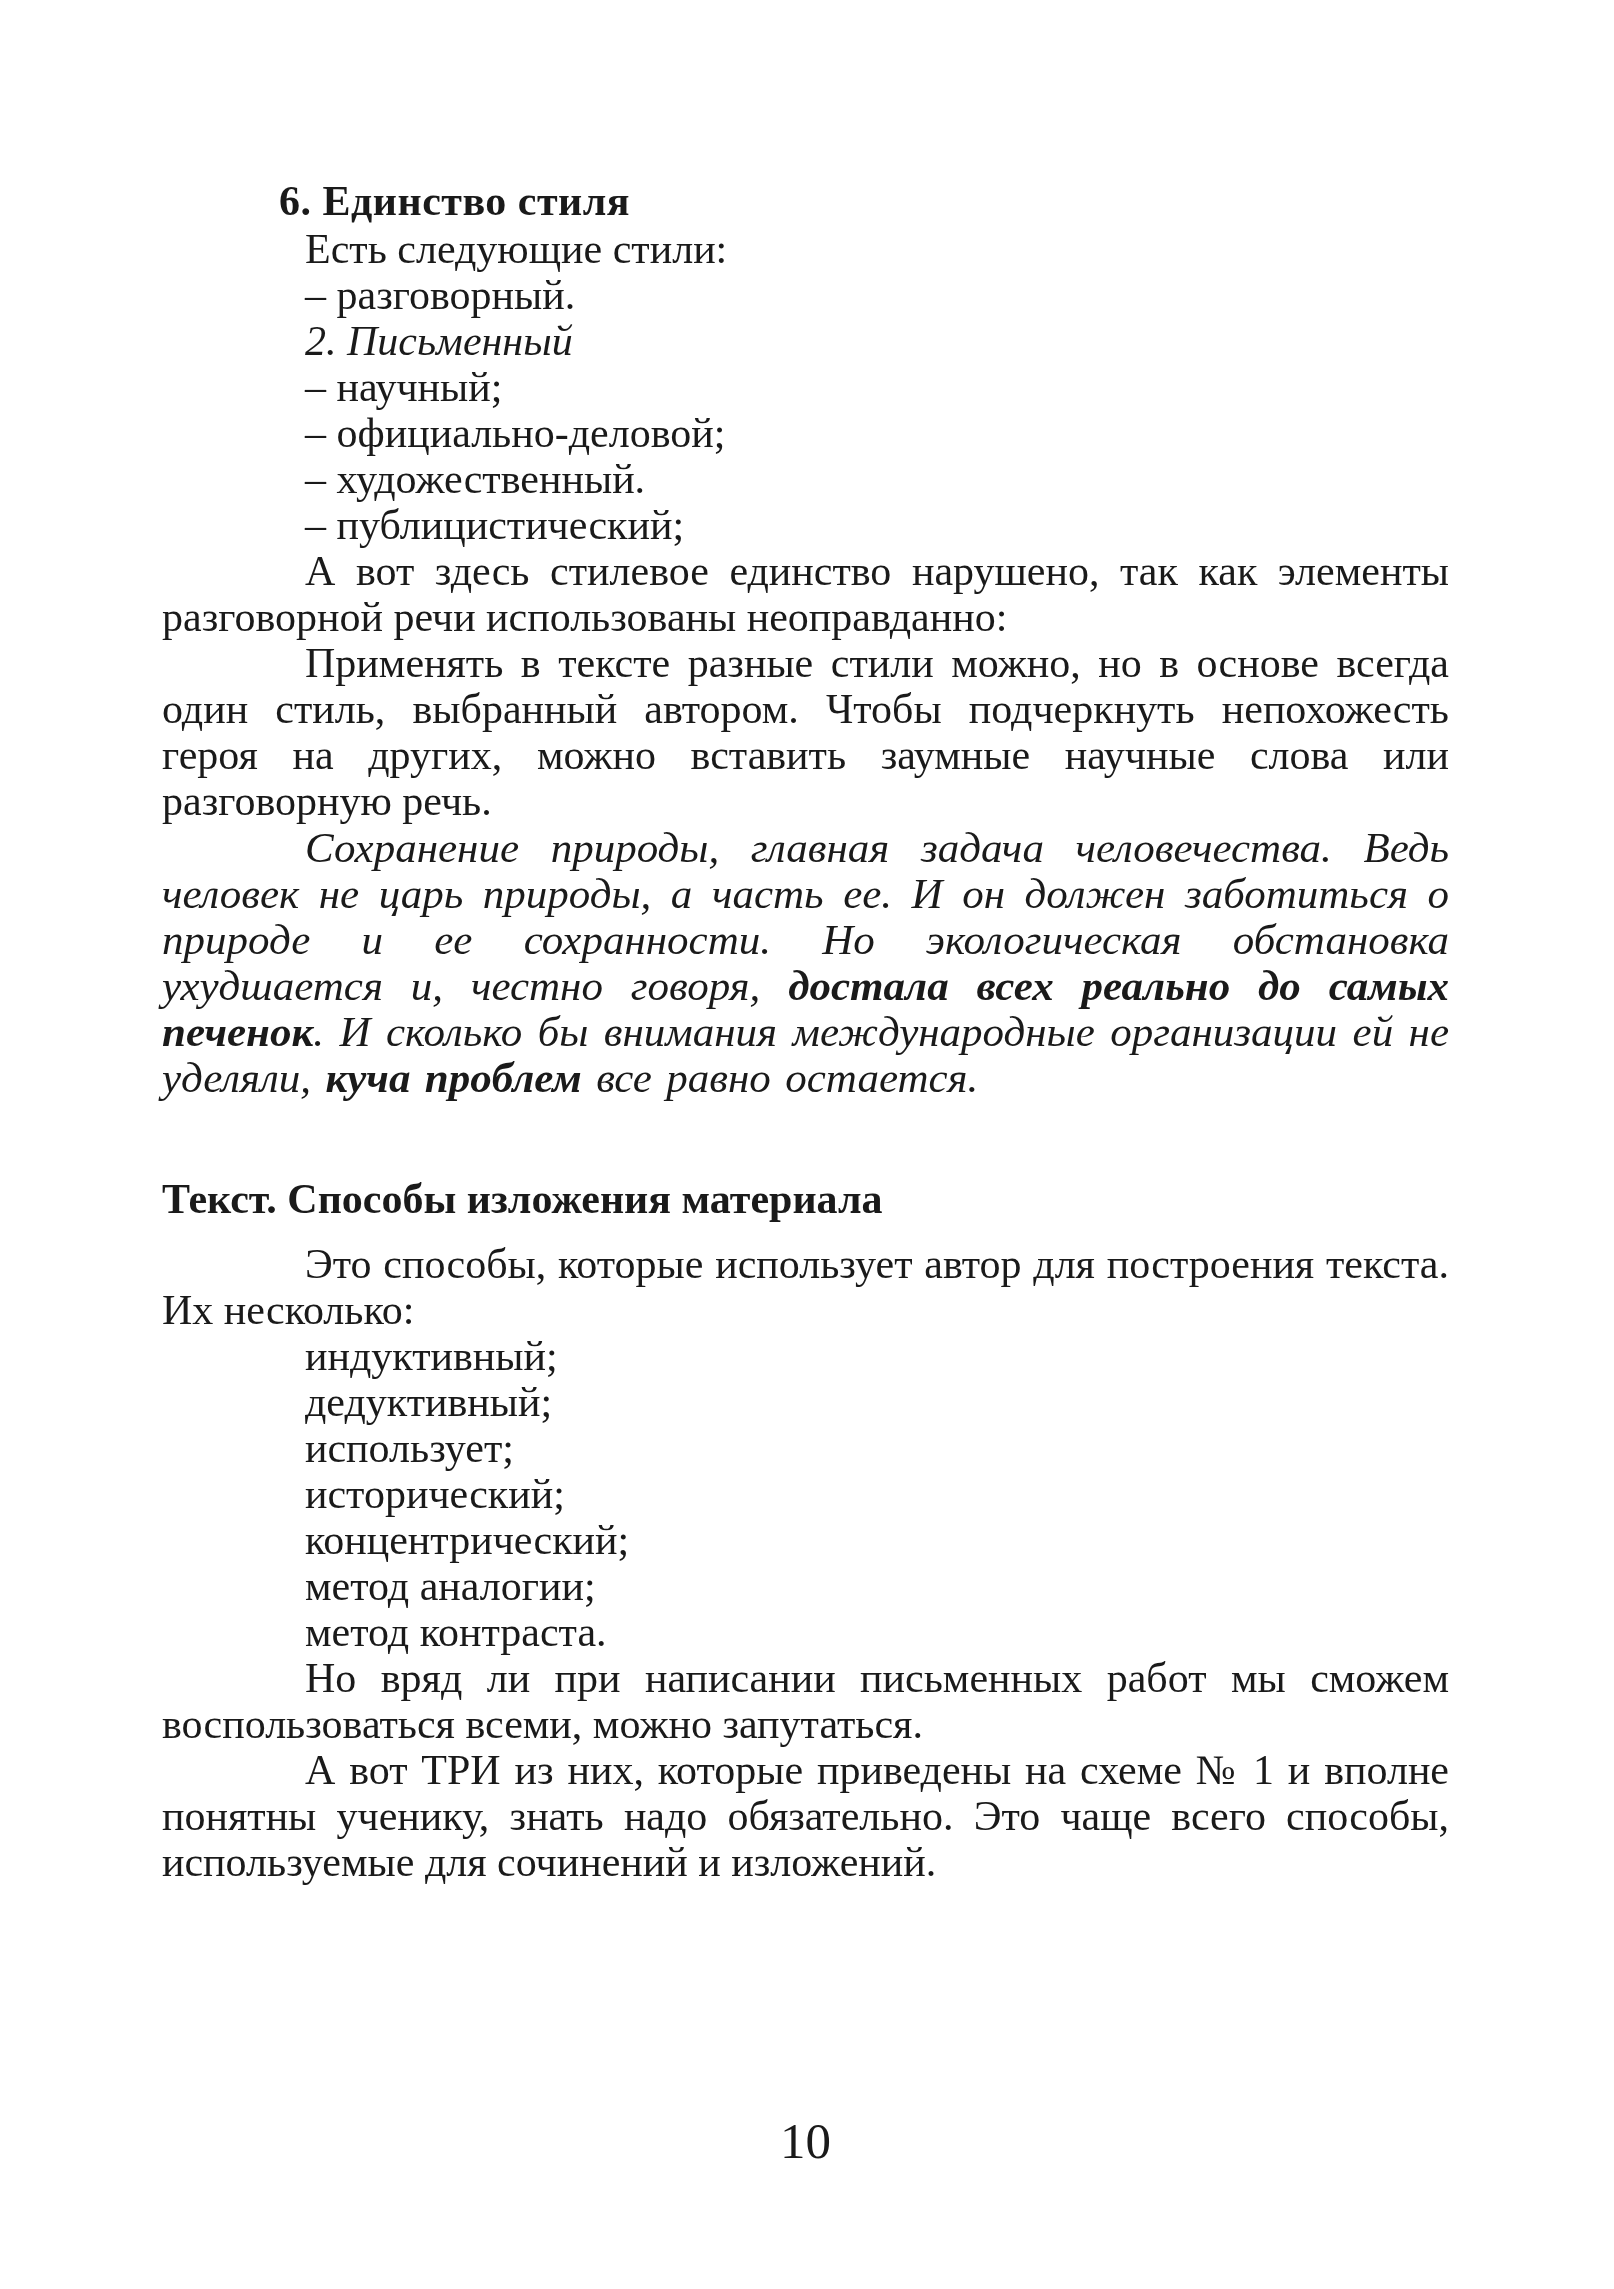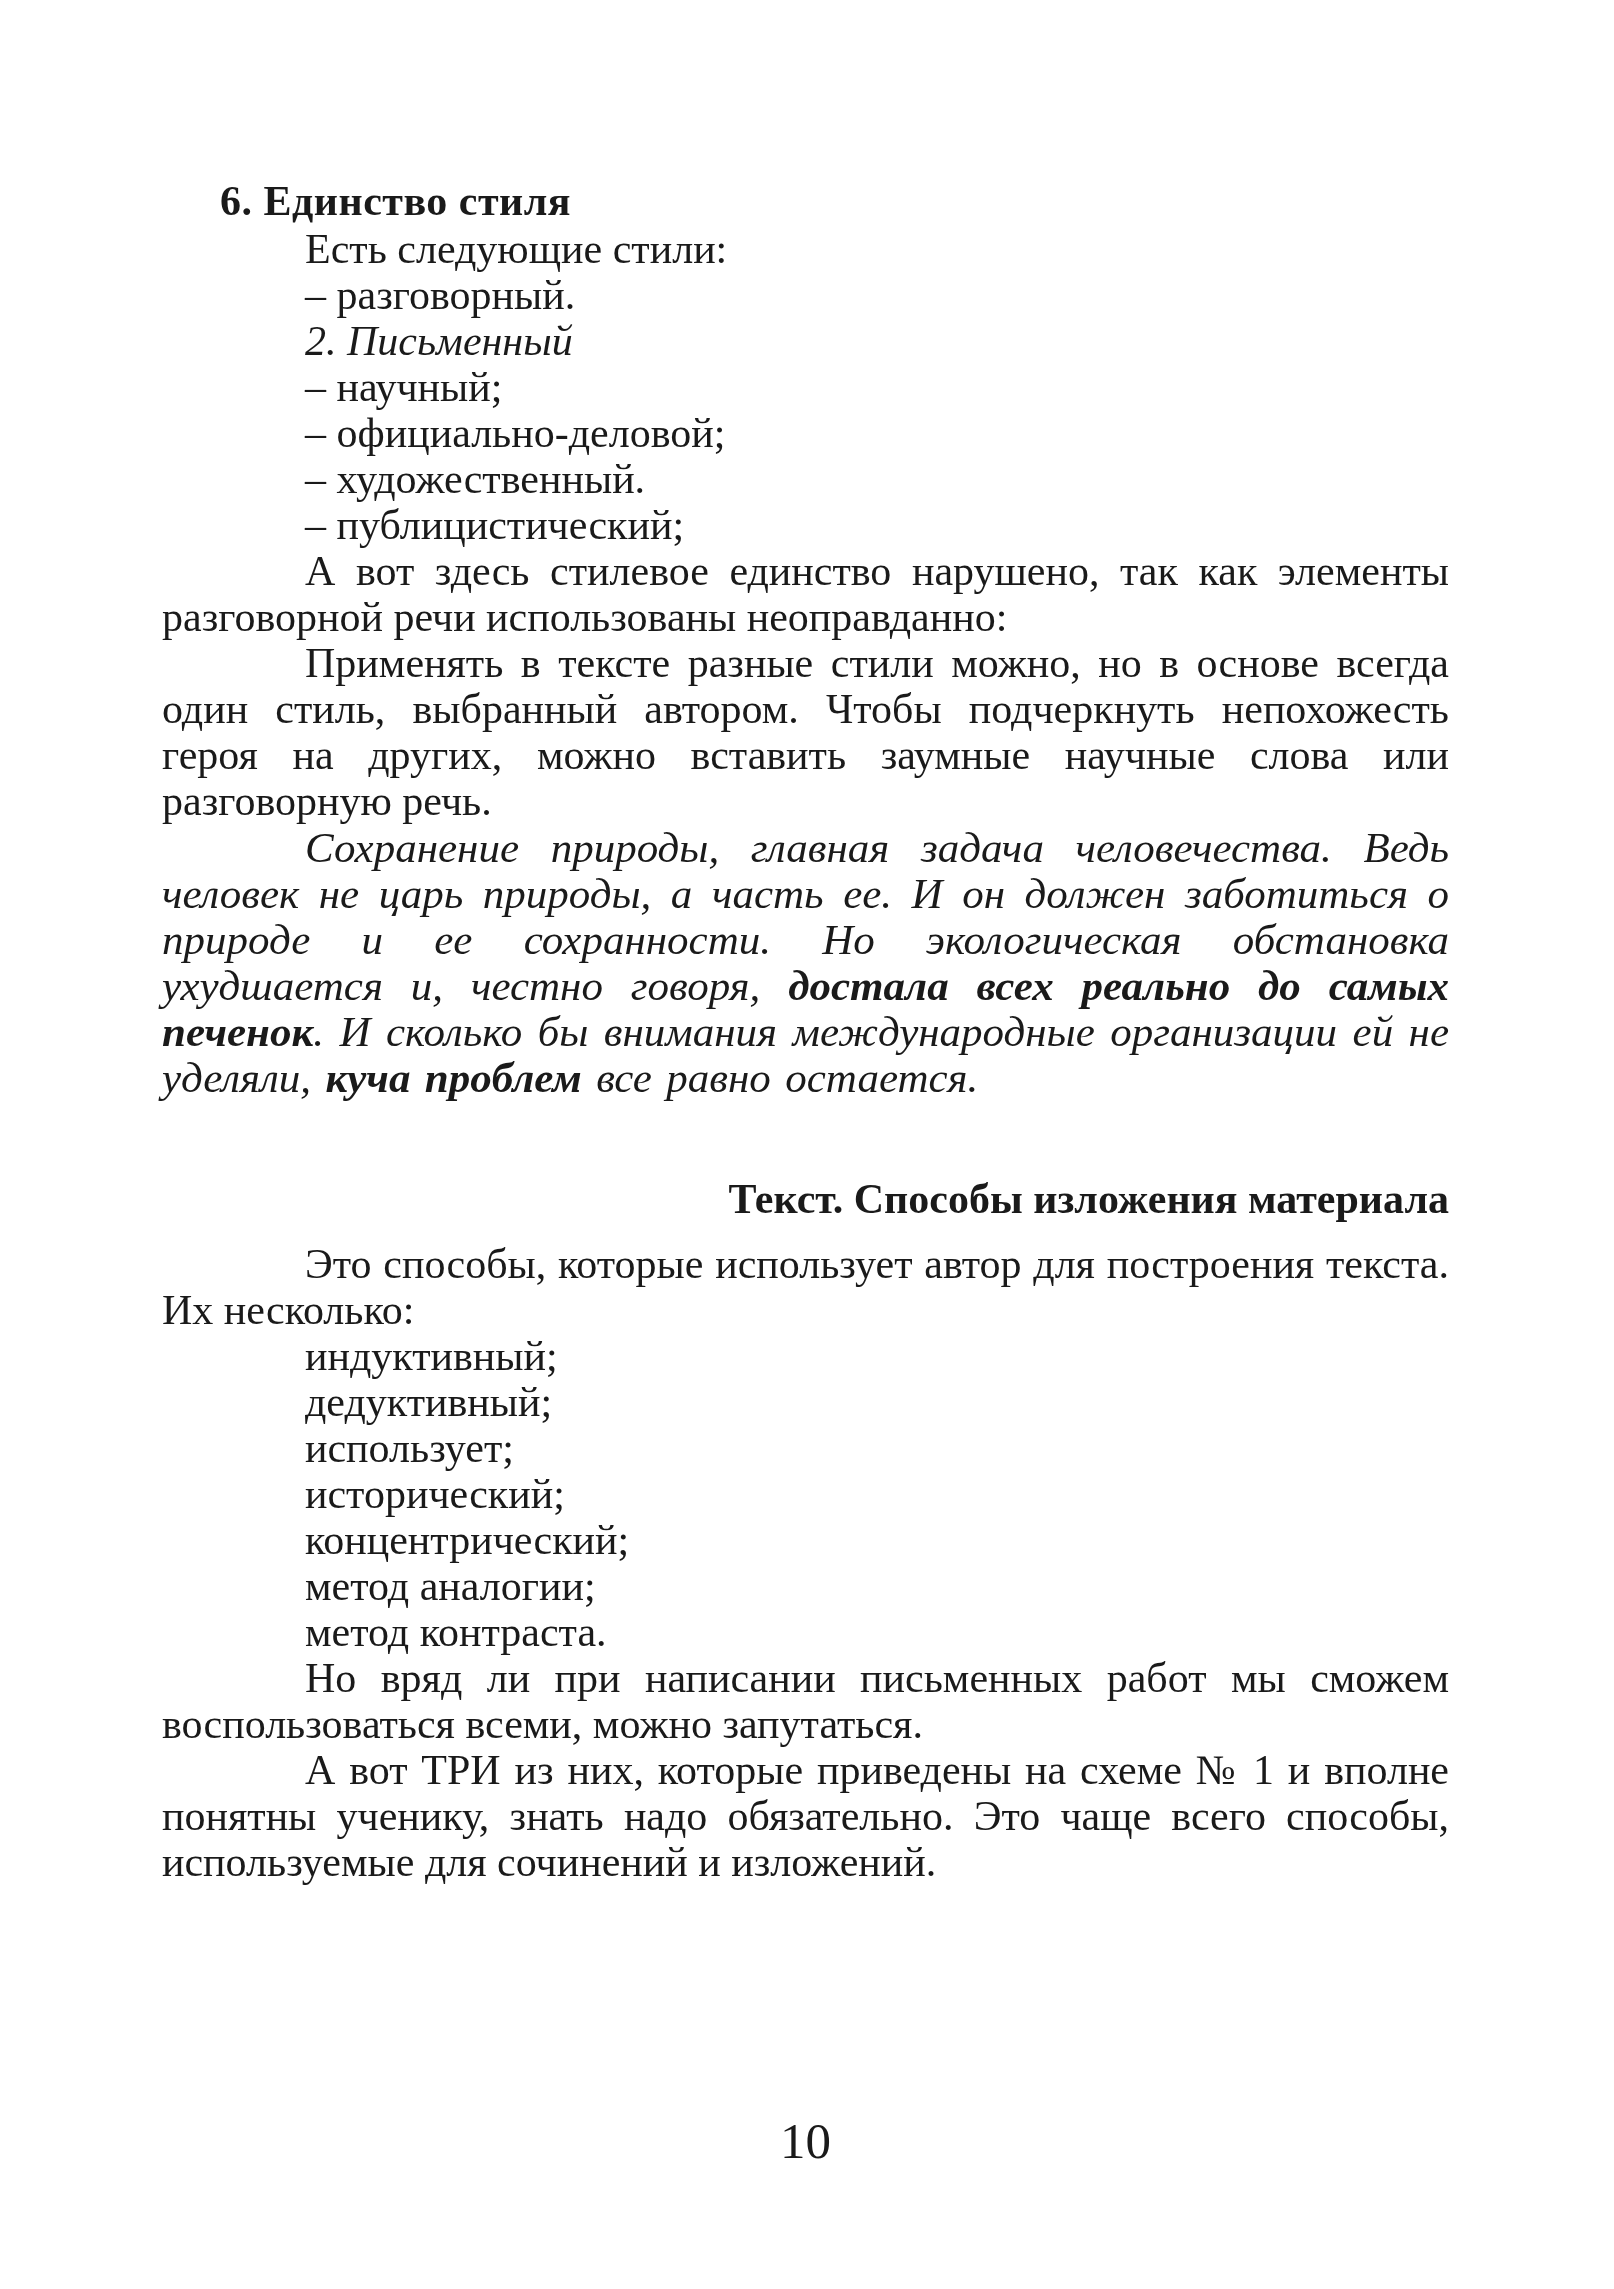--- a/index.html
+++ b/index.html
@@ -19,27 +19,27 @@
   .text-block {
     position: absolute;
     left: 162px;
     top: 178px;
     width: 1287px;
     font-size: 42px;
     line-height: 46px;
   }
   .h1 {
     font-weight: bold;
-    margin: 0 0 0 58px;
+    margin: 0 0 0 117px;
     height: 48px;
     letter-spacing: 0.5px;
   }
   .h2 {
     font-weight: bold;
-    text-align: right;
+    text-align: left;
     margin: 74px 0 18.5px 0;
     height: 46px;
   }
   p.para {
     margin: 0;
     text-indent: 143px;
     text-align: justify;
   }
   .b1 { height: 138px; }  
   .b2 { height: 185px; }  

